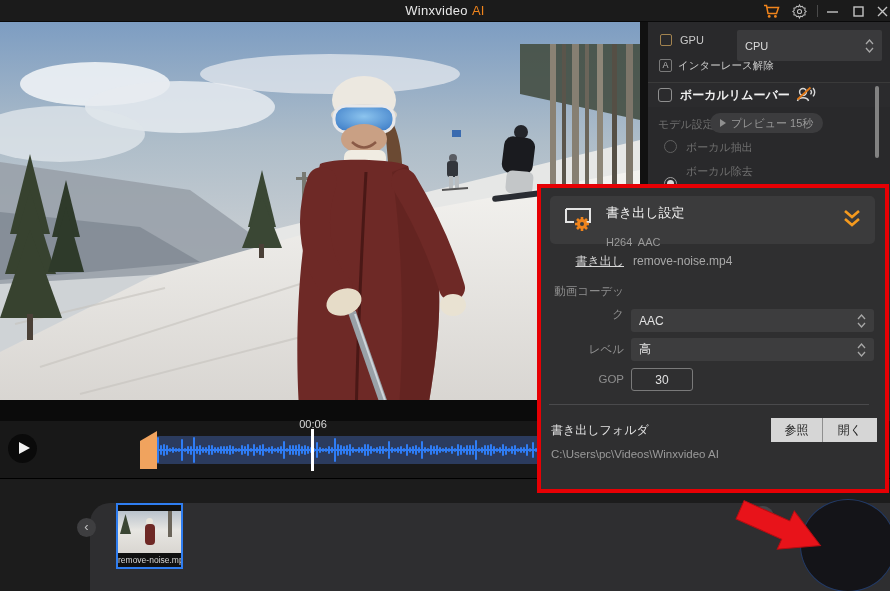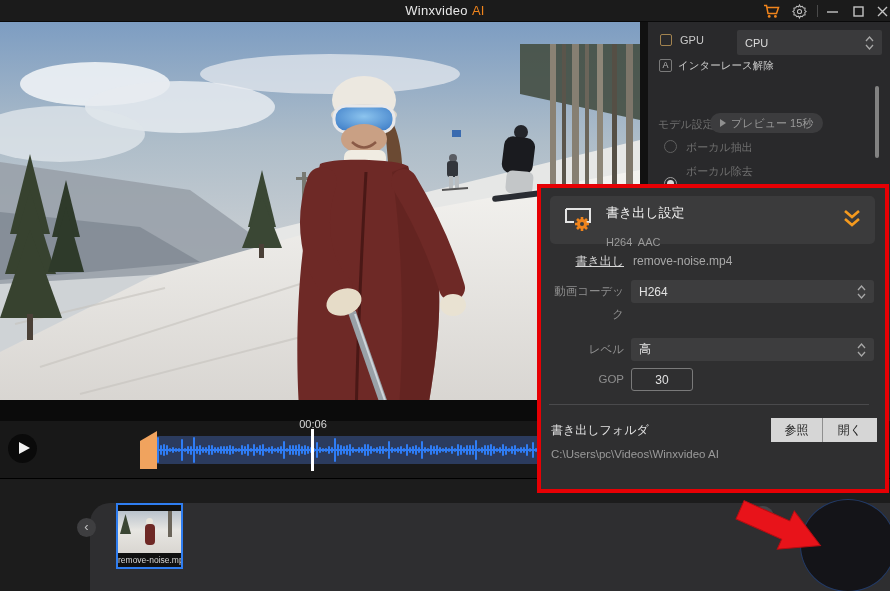--- a/index.html
+++ b/index.html
@@ -17,21 +17,21 @@
   .tb-sep { left:817px; top:5px; width:1px; height:12px; background:#4a4a4a; }
 
   
   .video-area { left:0; top:22px; width:640px; height:399px; background:#cfd3d6; overflow:hidden; }
   .letterbox { left:0; top:378px; width:640px; height:21px; background:#0b0b0b; }
   .gap-col { left:640px; top:22px; width:8px; height:456px; background:#111; }
 
   
   .right-panel { left:648px; top:22px; width:242px; height:470px; background:#29292b; }
   .rp-label { color:#c9c9c9; font-size:11px; line-height:21px; }
-  .rp-select { background:#3a3a3c; border-radius:2px; height:25px; display:flex; align-items:center; padding:0 8px; cursor:pointer; }
+  .rp-select { background:#3a3a3c; border-radius:2px; height:31px; display:flex; align-items:center; padding:0 8px; cursor:pointer; }
   .rp-select span { color:#dcdcdc; font-size:11px; flex:1; }
   .checkbox { width:12px; height:12px; border:1px solid #a2834f; border-radius:2px; background:transparent; cursor:pointer; }
   .checkbox.gray { border-color:#8f8f8f; border-radius:3px; width:14px; height:14px; }
   .iconbox { width:13px; height:13px; border:1px solid #7a7a7a; border-radius:2px; color:#b5b5b5; font-size:9px; line-height:11px; text-align:center; }
   .vocal-row { left:0px; top:60px; width:242px; height:25px; border-top:1px solid #3a3a3a; background:#2b2b2d; }
   .vocal-row .lbl { color:#f0f0f0; font-weight:bold; font-size:12px; line-height:25px; }
   .dim { color:#6f6f6f; font-size:11px; }
   .preview-btn { background:#3c3c3e; border-radius:10px; height:20px; display:flex; align-items:center; gap:5px; padding:0 10px; cursor:pointer; }
   .preview-btn .tri { width:0; height:0; border-left:6px solid #8f8f8f; border-top:4px solid transparent; border-bottom:4px solid transparent; }
   .preview-btn span { color:#9a9a9a; font-size:11px; }
@@ -235,20 +235,32 @@
     <div class="abs rp-select" style="left:89px;top:8px;width:145px">
       <span>CPU</span>
       <svg width="9" height="16" viewBox="0 0 9 16">
           <path d="M1 6 L4.5 2 L8 6 M1 10 L4.5 14 L8 10" fill="none" stroke="#a8a8a8" stroke-width="1.3"></path>
         </svg>
     </div>
 
     <div class="abs iconbox" style="left:11px;top:37px">A</div>
     <div class="abs rp-label" style="left:30px;top:33px;font-size:10.5px">インターレース解除</div>
 
+    <div class="abs vocal-row">
+      <div class="abs checkbox gray" style="left:10px;top:5px"></div>
+      <div class="abs lbl" style="left:32px;top:0">ボーカルリムーバー</div>
+      <div class="abs" style="left:147px;top:2px">
+        <svg width="22" height="20" viewBox="0 0 22 20">
+            <circle cx="8" cy="7" r="3.4" fill="none" stroke="#d8d8d8" stroke-width="1.5"></circle>
+            <path d="M2.5 16 C3.5 11.8 12.5 11.8 13.5 16" fill="none" stroke="#d8d8d8" stroke-width="1.5"></path>
+            <path d="M15.5 5 q2 2.2 0 4.4 M18 3 q3.4 4.2 0 8.4" fill="none" stroke="#d8d8d8" stroke-width="1.4"></path>
+            <line x1="2.5" y1="14.5" x2="15.5" y2="2.5" stroke="#e07818" stroke-width="1.8"></line>
+          </svg>
+      </div>
+    </div>
 
     <div class="abs dim" style="left:10px;top:95px">モデル設定:</div>
     <div class="abs preview-btn" style="left:62px;top:91px">
       <i class="tri"></i>
       <span>プレビュー 15秒</span>
     </div>
 
     <div class="abs radio" style="left:16px;top:118px"></div>
     <div class="abs dim" style="left:38px;top:118px">ボーカル抽出</div>
 
@@ -554,27 +566,27 @@
         <svg width="18" height="20" viewBox="0 0 18 20">
             <path d="M2 2 L9 8 L16 2 M2 10 L9 16 L16 10" fill="none" stroke="#f59a1e" stroke-width="2.6"></path>
           </svg>
       </div>
     </div>
 
     <div class="abs ep-row-label bright" style="left:3px;top:62px">書き出し</div>
     <div class="abs" style="left:92px;top:62px;line-height:23px;font-size:12px;color:#a8a8a8">remove-noise.mp4</div>
 
     <div class="abs ep-row-label" style="left:3px;top:92px">動画コーデック</div>
-    <div class="abs ep-select" style="top:92px">
-      <span>H264</span>
+
+    <div class="abs ep-select" style="top:121px">
+      <span>AAC</span>
       <svg width="9" height="16" viewBox="0 0 9 16">
           <path d="M1 6 L4.5 2 L8 6 M1 10 L4.5 14 L8 10" fill="none" stroke="#a8a8a8" stroke-width="1.3"></path>
         </svg>
     </div>
-
 
     <div class="abs ep-row-label" style="left:3px;top:150px">レベル</div>
     <div class="abs ep-select" style="top:150px">
       <span>高</span>
       <svg width="9" height="16" viewBox="0 0 9 16">
           <path d="M1 6 L4.5 2 L8 6 M1 10 L4.5 14 L8 10" fill="none" stroke="#a8a8a8" stroke-width="1.3"></path>
         </svg>
     </div>
 
     <div class="abs ep-row-label" style="left:3px;top:180px">GOP</div>

